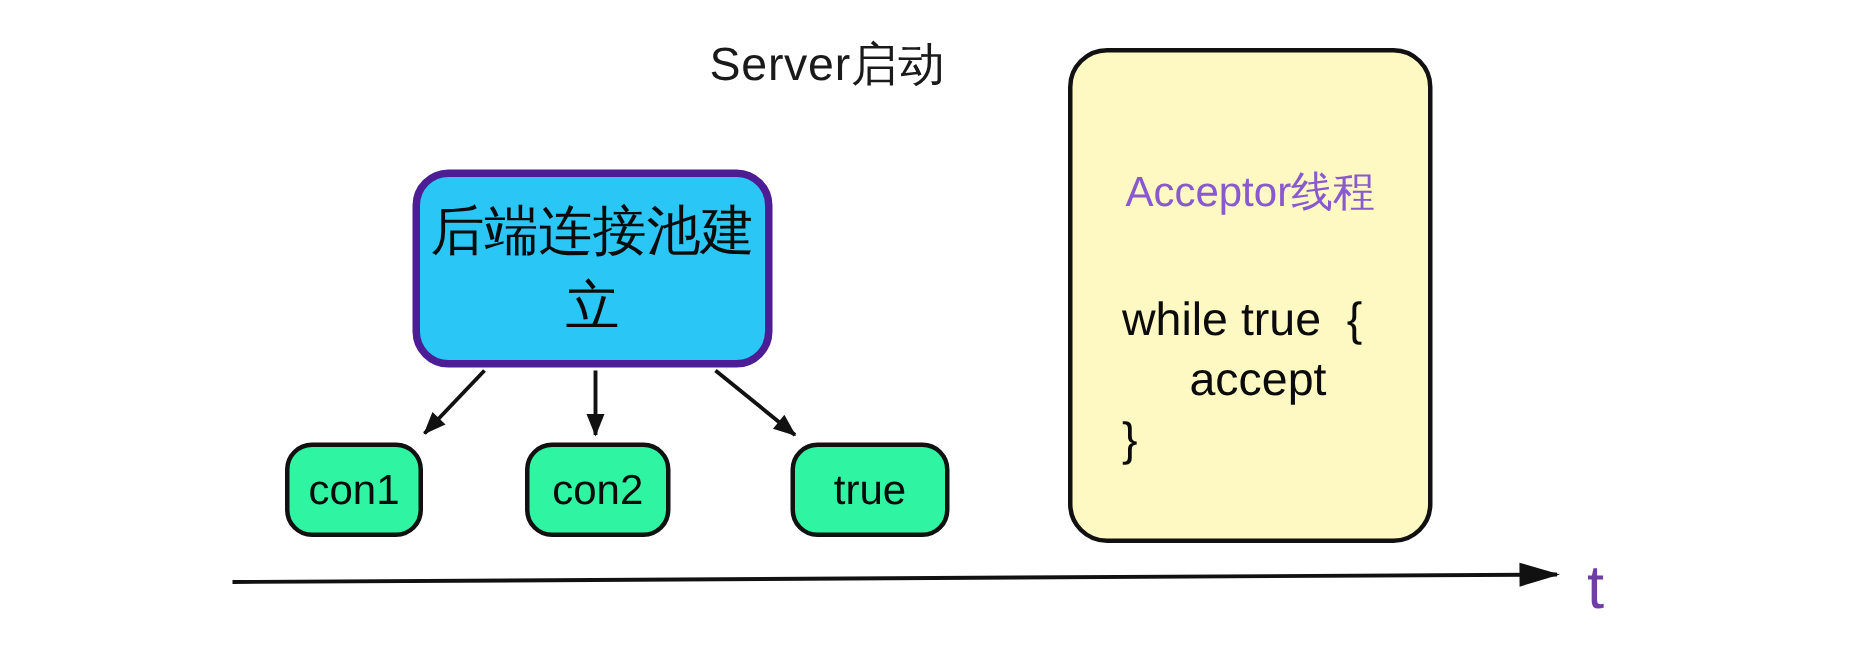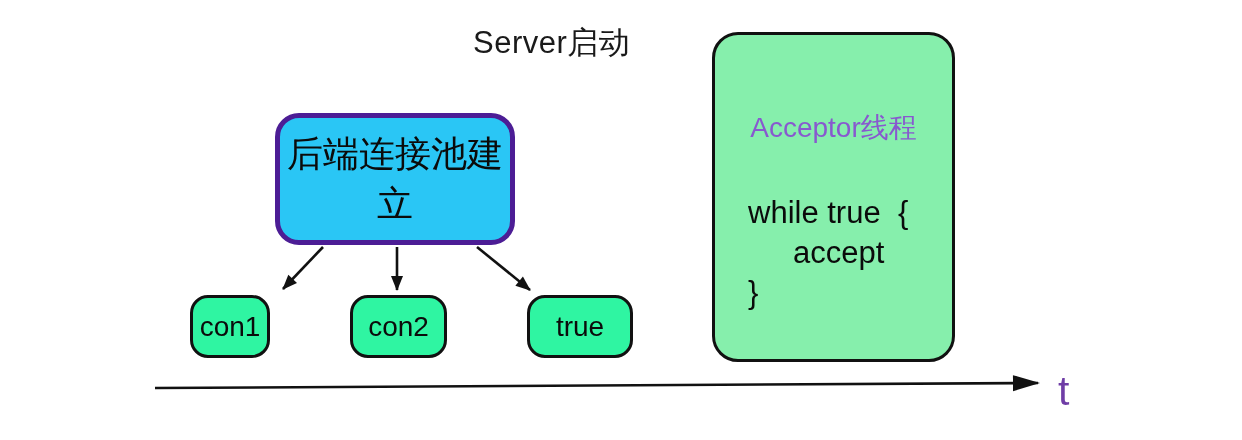--- a/index.html
+++ b/index.html
@@ -48,33 +48,33 @@
     height: 63px;
     box-sizing: border-box;
     border: 3px solid #111;
     border-radius: 18px;
     display: flex;
     align-items: center;
     justify-content: center;
     font-size: 28px;
     color: #0b0b0b;
   }
-  .conn-box.c1 { left: 190px; width: 80px; text-align: center; }
+  .conn-box.c1 { left: 190px; width: 92px; text-align: center; }
   .conn-box.c2 { left: 350px; width: 97px; }
   .conn-box.cN { left: 527px; width: 106px; }
   .acceptor-panel {
     position: absolute;
     left: 712px;
     top: 32px;
     width: 243px;
     height: 330px;
     box-sizing: border-box;
     border: 3px solid #111;
     border-radius: 26px;
-    background: #86efac;
+    background: #fef9c3;
   }
   .acceptor-title {
     position: absolute;
     left: 0;
     top: 74px;
     width: 100%;
     text-align: center;
     font-size: 28px;
     font-weight: 500;
     white-space: nowrap;

